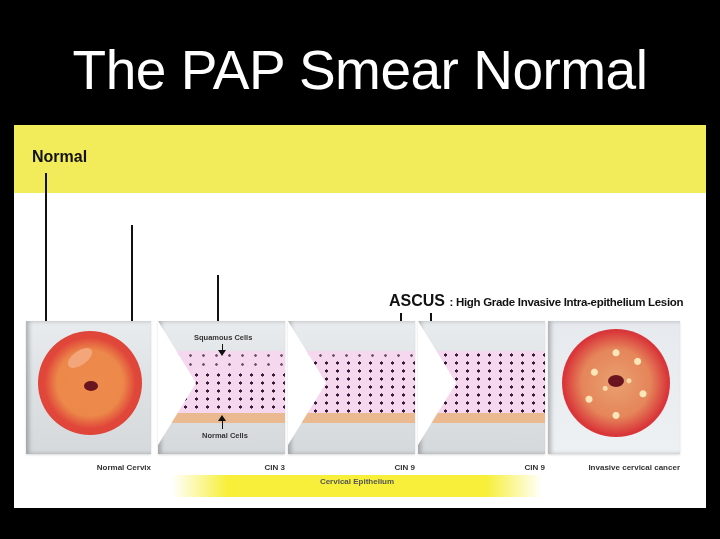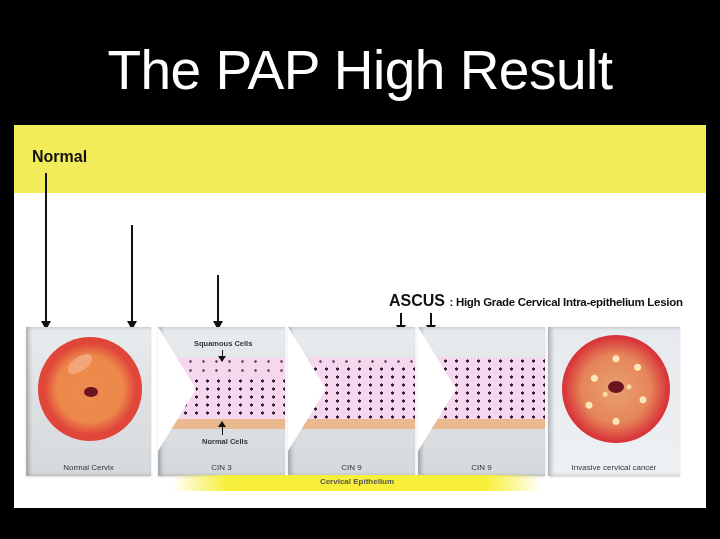--- a/index.html
+++ b/index.html
@@ -23,21 +23,21 @@
   .label-big { position:absolute; font-weight:bold; color:#111; white-space:nowrap; }
   .label-big .abbr { font-size:16px; }
   .label-big .desc { font-size:11.5px; font-weight:bold; letter-spacing:-0.3px; }
   .vline { position:absolute; width:2px; background:#111; }
   .arrowhead {
     position:absolute; width:0; height:0;
     border-left:5px solid transparent; border-right:5px solid transparent;
     border-top:9px solid #111;
   }
   .stage {
-    position:absolute; top:202px; height:149px;
+    position:absolute; top:196px; height:133px;
     background:linear-gradient(180deg,#e9ecee 0%,#dfe3e6 40%,#d5d9dc 100%);
     box-shadow: inset 3px 0 4px rgba(0,0,0,0.25), 0 1px 2px rgba(0,0,0,0.15);
     text-align: center;
   }
   .notch {
     position:absolute; top:0; left:0; width:0; height:0;
     border-top:62px solid transparent; border-bottom:62px solid transparent;
     border-left:38px solid #fff;
   }
   .tissue {
@@ -49,56 +49,56 @@
   }
   .dots1 {
     background-image: radial-gradient(circle, #3a1a3a 1.4px, transparent 1.8px);
     background-size:11px 8px;
   }
   .dots-sparse { background-image: radial-gradient(circle, #3a1a3a 1px, transparent 1.6px); background-size:13px 9px; opacity:0.7; }
   .small-lbl {
     position:absolute; font-size:7.5px; font-weight:bold; color:#333; white-space:nowrap;
   }
   .stage-lbl {
-    position:absolute; top:338px; font-size:8px; font-weight:normal; color:#333; text-align:center; white-space:nowrap;
+    position:absolute; top:338px; font-size:8px; font-weight:bold; color:#333; text-align:right; white-space:nowrap;
   }
   .epi-bar {
-    position:absolute; left:158px; top:350px; width:370px; height:16px;
+    position:absolute; left:158px; top:350px; width:370px; height:22px;
     background:linear-gradient(90deg, rgba(248,240,80,0) 0%, #f7ef3a 15%, #f7ef3a 85%, rgba(248,240,80,0) 100%);
   }
   .epi-lbl {
     position:absolute; left:0; width:100%; top:2px; text-align:center; font-size:8px; font-weight:bold; color:#555;
   }
   .cervix {
     position:absolute; border-radius:50%;
   }
 </style>
 </head>
 <body>
 
-<div class="title">The PAP High Result</div>
+<div class="title">The PAP Smear Normal</div>
 
 <div class="panel">
   <div class="band"></div>
 
   <div class="label-big" style="left:18px; top:23px;">
     <span class="abbr">Normal</span>
   </div>
   <div class="vline" style="left:31px; top:48px; height:150px;"></div>
   <div class="arrowhead" style="left:27px; top:196px;"></div>
 
   <div class="vline" style="left:117px; top:100px; height:98px;"></div>
   <div class="arrowhead" style="left:113px; top:196px;"></div>
 
   <div class="vline" style="left:203px; top:150px; height:48px;"></div>
   <div class="arrowhead" style="left:199px; top:196px;"></div>
 
   <div class="label-big" style="left:375px; top:167px;">
     <span class="abbr">ASCUS</span>
-    <span class="desc">: High Grade Cervical Intra-epithelium Lesion</span>
+    <span class="desc">: High Grade Invasive Intra-epithelium Lesion</span>
   </div>
   <div class="vline" style="left:386px; top:188px; height:14px;"></div>
   <div class="arrowhead" style="left:382px; top:200px;"></div>
   <div class="vline" style="left:416px; top:188px; height:14px;"></div>
   <div class="arrowhead" style="left:412px; top:200px;"></div>
 
   <div class="stage" style="left:12px; width:125px;">
     <div class="cervix" style="left:12px; top:10px; width:104px; height:104px;
       background:radial-gradient(circle, #ed8b4c 0%, #ec884a 45%, #e0473a 62%, #e04238 78%, rgba(236,140,90,0.5) 92%, rgba(230,230,232,0) 100%);"></div>
     <div style="position:absolute; left:40px; top:30px; width:28px; height:14px; background:#f3a67a; border-radius:50%; transform:rotate(-35deg);"></div>

